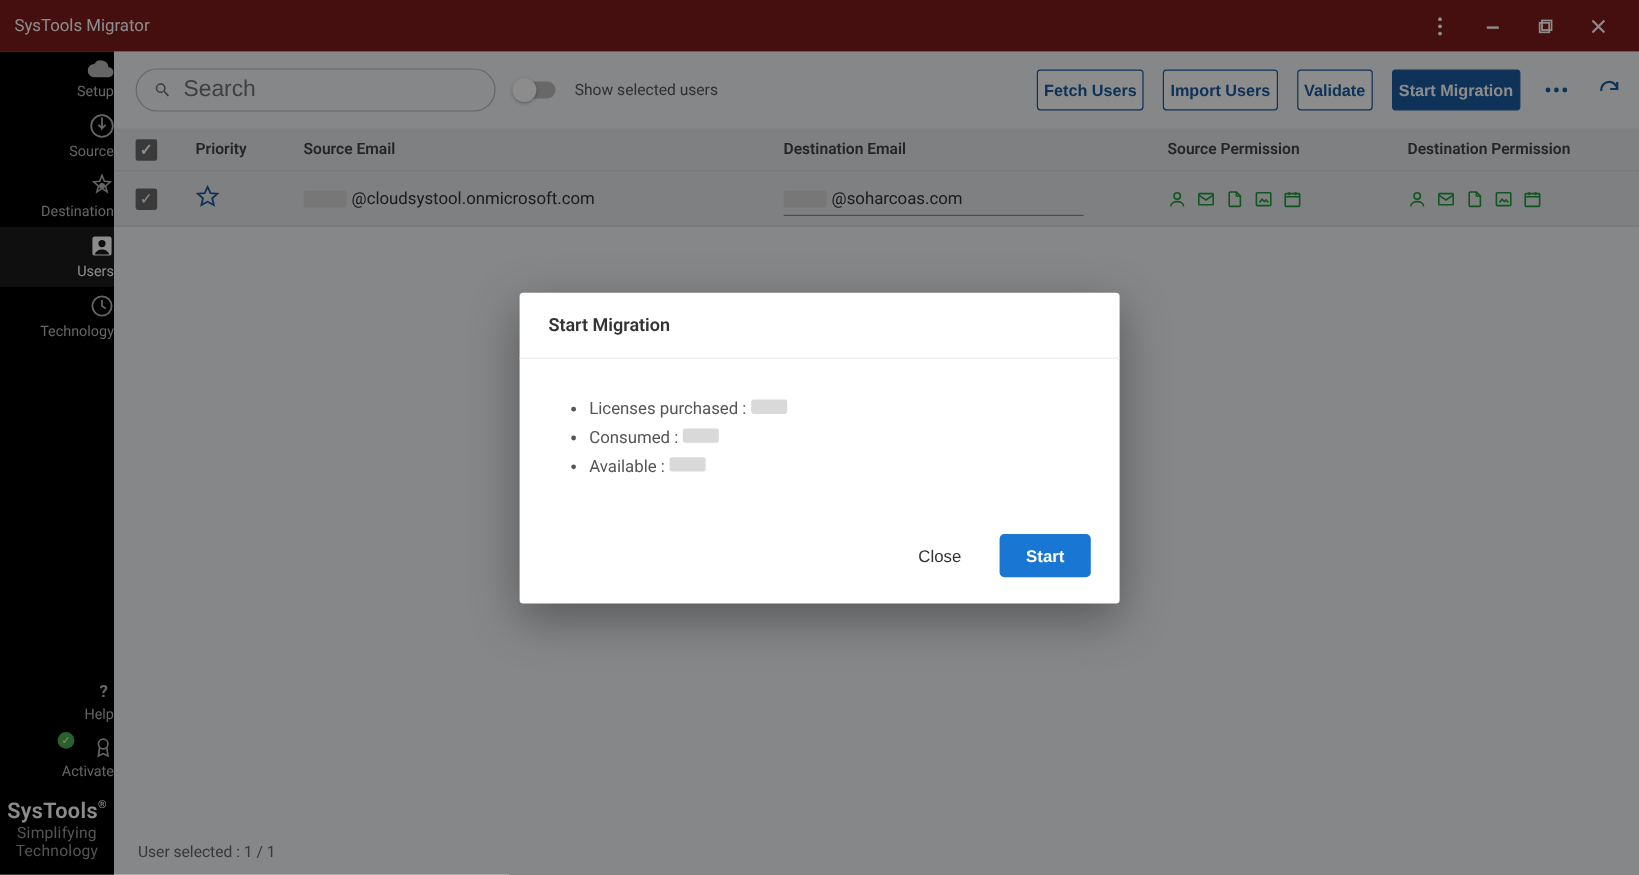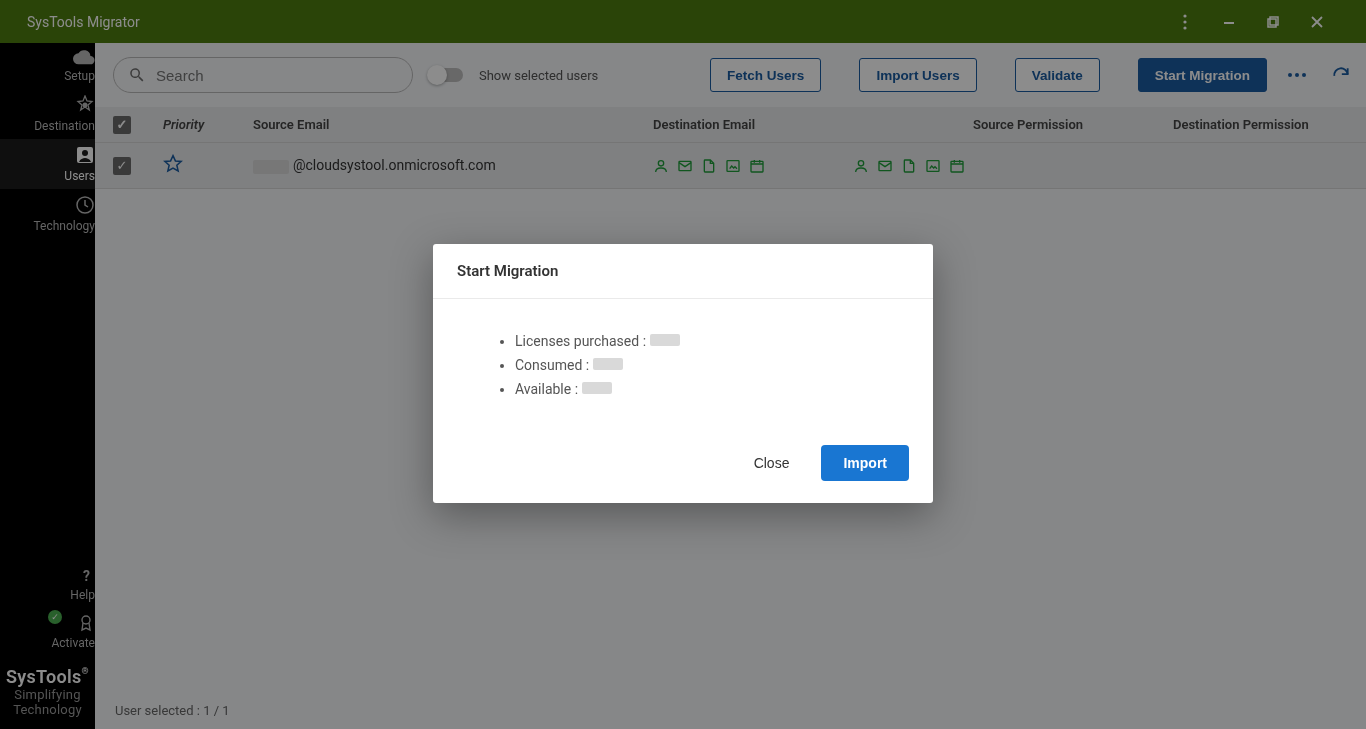--- a/index.html
+++ b/index.html
@@ -1,68 +1,68 @@
 <!DOCTYPE html>
 <html><head>
 <meta charset="utf-8">
 <style>
   * { box-sizing: border-box; margin: 0; padding: 0; }
   body { font-family: Roboto, Arial, sans-serif; width: 1366px; height: 729px; overflow: hidden; background: #f0f0f0; position: relative; }
-  .titlebar { height: 43px; background: #4d7c0f; color: #fff; display: flex; align-items: center; padding: 0 27px; }
+  .titlebar { height: 43px; background: #7f1d1d; color: #fff; display: flex; align-items: center; padding: 0 12px; }
   .titlebar-title { font-size: 14px; font-weight: 400; }
   .titlebar-spacer { flex: 1; }
   .titlebar-btn { width: 44px; height: 43px; display: flex; align-items: center; justify-content: center; color: #fff; cursor: pointer; }
   .titlebar-btn svg { fill: #fff; }
   .app-body { display: flex; height: calc(100% - 43px); }
   .sidebar { width: 98px; background: #000; display: flex; flex-direction: column; color: #b8b8b8; }
   .side-item { display: flex; flex-direction: column; align-items: flex-end; justify-content: center; padding: 6px 0; font-size: 12px; cursor: pointer; gap: 4px; }
   .side-item.active { background: #1c1c1c; color: #fff; }
   .side-item svg { fill: currentColor; }
   .side-spacer { flex: 1; }
   .side-status { position: relative; margin-left: 28px; }
   .side-status .dot { position: absolute; left: 20px; top: 2px; width: 14px; height: 14px; background: #4caf50; border-radius: 50%; display:flex; align-items:center; justify-content:center;}
   .side-status .dot::after{content:"✓"; font-size:9px; color:#fff;}
   .side-brand { padding: 10px 6px 12px; text-align: center; }
   .side-brand .b1 { font-size: 18px; font-weight: 600; color:#fff; letter-spacing: .3px;}
   .side-brand .reg { font-size:9px; vertical-align: top;}
   .side-brand .b2 { font-size: 13px; color:#9a9a9a; letter-spacing:.2px;}
   .main { flex:1; background:#f4f6f8; display:flex; flex-direction:column; position:relative;}
   .toolbar { height: 64px; padding: 0 18px; display:flex; align-items:center; gap: 16px;}
   .search { width: 300px; height: 36px; border:1px solid #b9b9b9; border-radius: 18px; display:flex; align-items:center; padding: 0 14px; color:#6e6e6e;}
-  .search input { border:none; outline:none; background:transparent; font-size:15px; flex:1; margin-left:10px; color:#555;}
+  .search input { border:none; outline:none; background:transparent; font-size:19px; flex:1; margin-left:10px; color:#555;}
   .toggle { position:relative; width:34px; height:14px; background:#bdbdbd; border-radius:10px; cursor:pointer;}
   .toggle::after { content:""; position:absolute; left:-2px; top:-3px; width:20px; height:20px; background:#fff; border-radius:50%; box-shadow:0 1px 3px rgba(0,0,0,.3); }
   .toggle-label { font-size: 13px; color:#555;}
   .toolbar-spacer { flex:1;}
-  .btn { height: 34px; border:1px solid #1a5ba0; color:#1a5ba0; background:#fff; padding: 0 16px; border-radius:3px; font-size:13.5px; font-weight:600; cursor:pointer; display:inline-flex; align-items:center;margin-left:22px; }
+  .btn { height: 34px; border:1px solid #1a5ba0; color:#1a5ba0; background:#fff; padding: 0 5px; border-radius:3px; font-size:13.5px; font-weight:600; cursor:pointer; display:inline-flex; align-items:center; }
   .btn.primary { background:#1a5ba0; color:#fff; }
   .icon-btn-blue { color:#1a5ba0; cursor:pointer; display:inline-flex; align-items:center; justify-content:center; width:28px; height:28px; }
   .table-head { height: 36px; background:#e7e9eb; display:flex; align-items:center; font-size:13px; color:#444; font-weight:600; padding-left: 18px; border-bottom:1px solid #d6d6d6;}
   .col-chk { width: 50px; display:flex; align-items:center;}
-  .col-pri { width: 90px; font-style: italic; }
+  .col-pri { width: 90px; }
   .col-src { width: 400px; }
   .col-dst { width: 320px; }
   .col-sp  { width: 200px; }
   .col-dp  { width: 200px; }
   .table-row { height: 46px; background:#e7e9eb; display:flex; align-items:center; padding-left:18px; font-size:14px; color:#333; border-bottom:1px solid #d6d6d6;}
   .chk { width:18px; height:18px; background:#6b6b6b; border-radius:2px; color:#fff; display:inline-flex; align-items:center; justify-content:center; font-size:13px;}
   .chk.checked::after { content:"✓"; }
   .star { color:#1a5ba0; }
   .redact { display:inline-block; background:#d9d9d9; border-radius:2px;}
   .redact.sm { width:36px; height:14px; vertical-align:middle; margin-right:4px;}
   .dest-cell { position:relative;}
   .dest-underline { position:absolute; left:0; bottom:-6px; height:1px; width: 250px; background:#8b8b8b;}
   .perm-icons { display:flex; gap:8px; color:#1f9d3a; }
   .perm-icons .ic { width:16px; height:16px; display:inline-flex; align-items:center; justify-content:center;}
   .footer { height:32px; display:flex; align-items:center; padding: 0 20px 6px; font-size: 13px; color:#666; margin-top:auto;}
   
   .overlay { position:absolute; inset:0; background:rgba(0,0,0,.45); display:flex; align-items:flex-start; justify-content:center; }
   .modal { margin-top: 244px; width: 500px; background:#fff; border-radius:3px; box-shadow: 0 12px 40px rgba(0,0,0,.35); }
   .modal-head { padding: 18px 24px; font-size:15px; font-weight:600; color:#333; border-bottom:1px solid #eaeaea;}
-  .modal-body { padding: 26px 40px 30px; font-size:14px; color:#555;margin-left:24px;}
+  .modal-body { padding: 26px 40px 30px; font-size:14px; color:#555;}
   .modal-body ul { padding-left: 18px; }
   .modal-body li { margin: 8px 0; list-style: disc; }
   .modal-body .redact { width:30px; height:12px;}
   .modal-foot { padding: 10px 24px 22px; display:flex; justify-content:flex-end; gap: 18px; align-items:center;}
   .btn-flat { background:transparent; border:none; color:#333; font-size:14px; padding:10px 14px; cursor:pointer;}
   .btn-raised { background:#1976d2; color:#fff; border:none; border-radius:4px; font-size:14px; font-weight:600; padding: 10px 22px; cursor:pointer;}
 </style>
 </head>
 <body>
 
@@ -94,20 +94,27 @@
     </div>
 </div>
 
 <div class="app-body">
   <div class="sidebar">
     <div class="side-item">
       <svg width="22" height="16" viewBox="0 0 24 16">
           <path d="M19 16H6a6 6 0 010-12 7 7 0 0113 3 4.5 4.5 0 010 9z"></path>
         </svg>
       <span>Setup</span>
+    </div>
+    <div class="side-item">
+      <svg width="20" height="20" viewBox="0 0 20 20">
+          <circle cx="10" cy="10" r="9" fill="none" stroke="currentColor" stroke-width="1.5"></circle>
+          <path d="M10 3v9l3-3M10 12l-3-3" fill="none" stroke="currentColor" stroke-width="1.5"></path>
+        </svg>
+      <span>Source</span>
     </div>
     <div class="side-item">
       <svg width="20" height="20" viewBox="0 0 20 20">
           <path d="M10 1l2 5 5 .5-4 3.5 1.3 5L10 12l-4.3 3 1.3-5L3 6.5 8 6z" fill="none" stroke="currentColor" stroke-width="1.3"></path>
           <circle cx="10" cy="10" r="2.5"></circle>
         </svg>
       <span>Destination</span>
     </div>
     <div class="side-item active">
       <svg width="20" height="20" viewBox="0 0 20 20">
@@ -187,20 +194,21 @@
     </div>
 
     <div class="table-row">
       <div class="col-chk">
           <span class="chk checked"></span>
         </div>
       <div class="col-pri"><span class="star"><svg width="20" height="20" viewBox="0 0 24 24" fill="none" stroke="currentColor" stroke-width="1.8">
               <path d="M12 2l2.9 6.3 6.9.6-5.2 4.6 1.6 6.8L12 16.9 5.8 20.3l1.6-6.8L2.2 8.9l6.9-.6z"></path>
             </svg></span></div>
       <div class="col-src"><span class="redact sm"></span><span>@cloudsystool.onmicrosoft.com</span></div>
+      <div class="col-dst dest-cell"><span class="redact sm"></span><span>@soharcoas.com</span><span class="dest-underline"></span></div>
       <div class="col-sp perm-icons">
         <span class="ic">
             <svg width="16" height="16" viewBox="0 0 24 24" fill="none" stroke="currentColor" stroke-width="2">
               <circle cx="12" cy="8" r="4"></circle>
               <path d="M4 21c0-4 4-6 8-6s8 2 8 6"></path>
             </svg>
           </span>
         <span class="ic">
             <svg width="16" height="16" viewBox="0 0 24 24" fill="none" stroke="currentColor" stroke-width="2">
               <rect x="3" y="5" width="18" height="14" rx="1"></rect>
@@ -271,16 +279,16 @@
     <div class="modal-head">Start Migration</div>
     <div class="modal-body">
       <ul>
         <li><span>Licenses purchased :</span> <span class="redact"></span></li>
         <li><span>Consumed :</span> <span class="redact"></span></li>
         <li><span>Available :</span> <span class="redact"></span></li>
       </ul>
     </div>
     <div class="modal-foot">
       <button class="btn-flat">Close</button>
-      <button class="btn-raised">Import</button>
+      <button class="btn-raised">Start</button>
     </div>
   </div>
 </div>
 
 </body></html>

